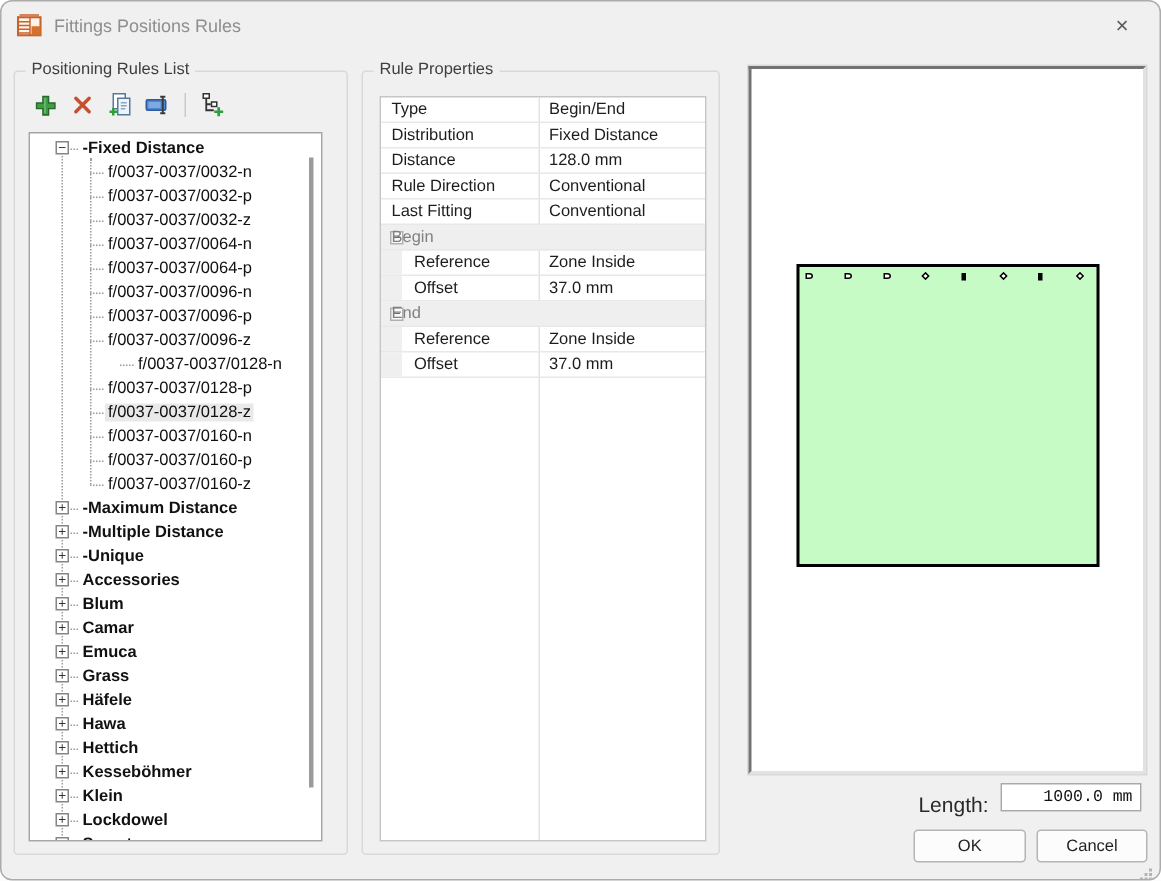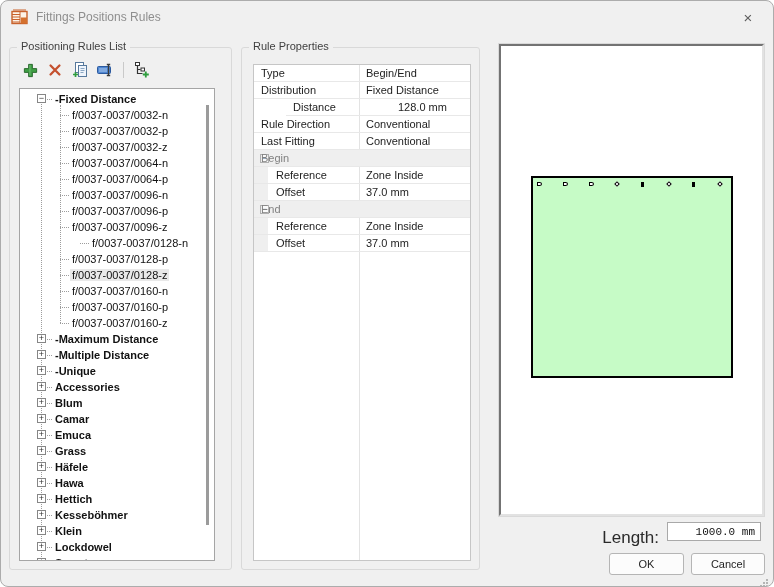--- a/index.html
+++ b/index.html
@@ -55,21 +55,21 @@
   
   .preview{position:absolute;left:498px;top:43px;width:265px;height:472px;background:#fff;
     border:2px solid;border-color:#737373 #e2e2e2 #e2e2e2 #737373;box-shadow:0 0 0 1px #d9d9d9;}
   .zone{position:absolute;left:30px;top:130px;width:202px;height:202px;border:2px solid #000;}
   .mark{position:absolute;top:4px;}
   .mark.flag{width:5px;height:4px;border:1px solid #000;background:#fff;border-radius:0 50% 50% 0;}
   .mark.diamond{width:4px;height:4px;border:1px solid #000;background:#fff;transform:rotate(45deg);}
   .mark.bar{width:3px;height:5px;background:#000;}
 
   
-  .length-label{position:absolute;left:560px;top:527px;width:98px;text-align:right;font-size:17px;color:#2a2a2a;}
+  .length-label{position:absolute;left:560px;top:527px;width:98px;text-align:right;font-size:14px;color:#2a2a2a;}
   .length-input{position:absolute;left:666px;top:521px;width:94px;height:19px;border:1px solid #a9a9a9;background:#fff;
     font-size:11px;text-align:right;padding:0 5px 0 0;font-family:Liberation Mono, monospace;color:#111;}
   .btn{position:absolute;top:552px;height:22px;border:1px solid #b5b5b5;border-radius:3px;background:#fcfcfc;
     font-size:11px;color:#1f1f1f;font-family:"Liberation Sans",sans-serif;padding:0;line-height:20px;}
   #ok-button{left:608px;width:75px;}
   #cancel-button{left:690px;width:74px;}
   .grip{position:absolute;right:5px;bottom:5px;width:2px;height:2px;background:#b4b4b4;
     box-shadow:0 3px 0 #b4b4b4,0 6px 0 #b4b4b4,-3px 3px 0 #b4b4b4,-3px 6px 0 #b4b4b4,-6px 6px 0 #b4b4b4;}
 </style>
 </head>
@@ -281,21 +281,21 @@
     <div class="grid" id="prop-grid">
       <div class="grid-divider"></div>
     <div class="p-row top" style="top: 0px;">
           <span class="p-label">Type</span>
           <span class="p-value">Begin/End</span>
         </div>
         <div class="p-row top" style="top: 17px;">
           <span class="p-label">Distribution</span>
           <span class="p-value">Fixed Distance</span>
         </div>
-        <div class="p-row top" style="top: 34px; margin-left: 32px;">
+        <div class="p-row top" style="top: 34px;">
           <span class="p-label">Distance</span>
           <span class="p-value">128.0 mm</span>
         </div>
         <div class="p-row top" style="top: 51px;">
           <span class="p-label">Rule Direction</span>
           <span class="p-value">Conventional</span>
         </div>
         <div class="p-row top" style="top: 68px;">
           <span class="p-label">Last Fitting</span>
           <span class="p-value">Conventional</span>

